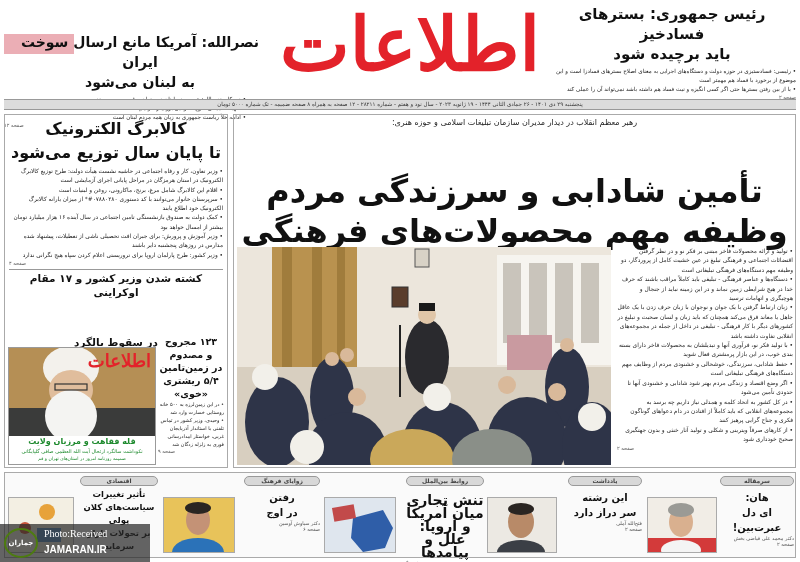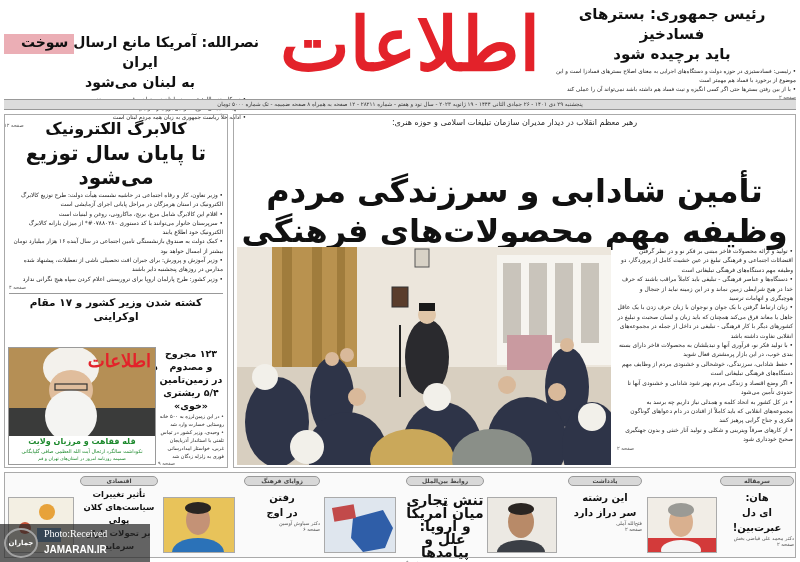--- a/index.html
+++ b/index.html
@@ -114,40 +114,40 @@
       <li>از کارهای صرفاً ویترینی و شکلی و تولید آثار خنثی و بدون جهتگیری صحیح خودداری شود</li>
     </ul>
     <div class="pageref" style="text-align:left;">صفحه ۲</div>
   </div>
 </div>
 
 <div class="abs frame" style="left:4px; top:114px; width:224px; height:354px; border-color:#aaa;">
 
   <div style="padding:2px 4px;">
     <div class="hl" style="font-size:16px; line-height:24px;">کالابرگ الکترونیک</div>
-    <div class="hl" style="font-size:20px; line-height:24px;">تا پایان سال توزیع می‌شود</div>
+    <div class="hl" style="font-size:16px; line-height:24px;">تا پایان سال توزیع می‌شود</div>
     <ul class="bul body-txt" style="font-size:5.8px; line-height:9.3px; margin-top:2px;">
       <li>وزیر تعاون، کار و رفاه اجتماعی در حاشیه نشست هیأت دولت: طرح توزیع کالابرگ الکترونیک در استان هرمزگان در مراحل پایانی اجرای آزمایشی است</li>
       <li>اقلام این کالابرگ شامل مرغ، برنج، ماکارونی، روغن و لبنیات است</li>
       <li>سرپرستان خانوار می‌توانند با کد دستوری ۰۷۸۸۰۲۸۰#* از میزان یارانه کالابرگ الکترونیک خود اطلاع یابند</li>
       <li>کمک دولت به صندوق بازنشستگی تامین اجتماعی در سال آینده ۱۶ هزار میلیارد تومان بیشتر از امسال خواهد بود</li>
       <li>وزیر آموزش و پرورش: برای جبران افت تحصیلی ناشی از تعطیلات، پیشنهاد شده مدارس در روزهای پنجشنبه دایر باشند</li>
       <li>وزیر کشور: طرح پارلمان اروپا برای تروریستی اعلام کردن سپاه هیچ نگرانی ندارد</li>
     </ul>
     <div class="pageref" style="text-align:left;">صفحه ۴</div>
   </div>
   <div style="border-top:1px solid #999; margin:1px 4px;"></div>
 
   <div style="padding:0 4px;">
     <div class="hl" style="font-size:10.5px; line-height:14px;">کشته شدن وزیر کشور و ۱۷ مقام اوکراینی</div>
     <div class="hl" style="font-size:10.5px; line-height:14px;margin-top:36px;">در سقوط بالگرد</div>
     <div class="pageref" style="text-align:left;">صفحه ۱۲</div>
   </div>
 
-  <div class="abs" style="right:3px; top:232px; width:66px; height:120px;">
+  <div class="abs" style="right:3px; top:220px; width:66px; height:120px;">
     <div class="hl" style="font-size:9.5px; line-height:13px;">
       <div>۱۲۳ مجروح</div>
       <div>و مصدوم</div>
       <div>در زمین‌تامین</div>
       <div>۵/۴ ریشتری</div>
       <div>«خوی»</div>
     </div>
     <ul class="bul body-txt" style="font-size:5px; line-height:8px;">
       <li>در این زمین‌لرزه به ۵۰۰ خانه روستایی خسارت وارد شد</li>
       <li>وحیدی، وزیر کشور در تماس تلفنی با استاندار آذربایجان غربی، خواستار امدادرسانی فوری به زلزله زدگان شد</li>
@@ -257,18 +257,18 @@
 <div class="abs photo" style="left:8px; top:497px; width:66px; height:56px; border:1px solid #aaa; background:#f3efe3;">
   <svg width="66" height="56" viewBox="0 0 66 56">
     <rect width="66" height="56" fill="#f3efe3"></rect>
     <circle cx="40" cy="14" r="8" fill="#e7a23a"></circle>
       <circle cx="18" cy="30" r="6" fill="#c9543a"></circle>
     <rect x="30" y="30" width="24" height="14" fill="#5a8fc4"></rect>
   </svg>
 </div>
 
 <div class="abs" style="left:0; top:524px; width:150px; height:38px; background:rgba(40,40,40,0.72);">
-  <div class="abs" style="left:4px; top:4px; width:34px; height:30px; border:2px solid #a3a3a3; border-radius:50%;">
+  <div class="abs" style="left:4px; top:4px; width:34px; height:30px; border:2px solid #4d7c0f; border-radius:50%;">
     <div style="color:#fff; font-size:7px; font-weight:bold; text-align:center; line-height:26px;">جماران</div>
   </div>
   <div class="abs" style="left:44px; top:4px; color:#fff; font-size:10px; direction:ltr; font-family:Liberation Serif, serif;">Photo:Received</div>
   <div class="abs" style="left:44px; top:20px; color:#fff; font-size:10px; font-weight:bold; direction:ltr; font-family:'Liberation Sans', sans-serif;">JAMARAN.IR</div>
 </div>
 
 </body></html>

